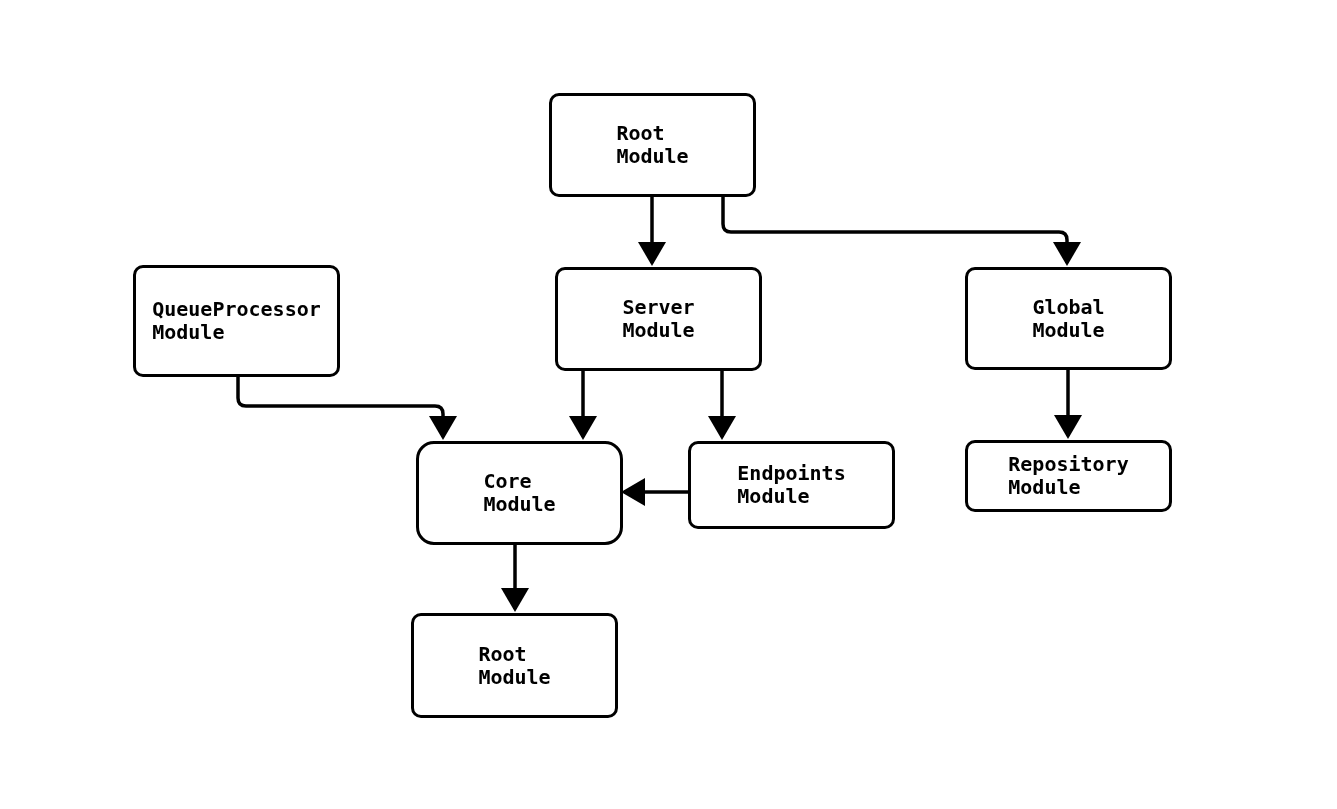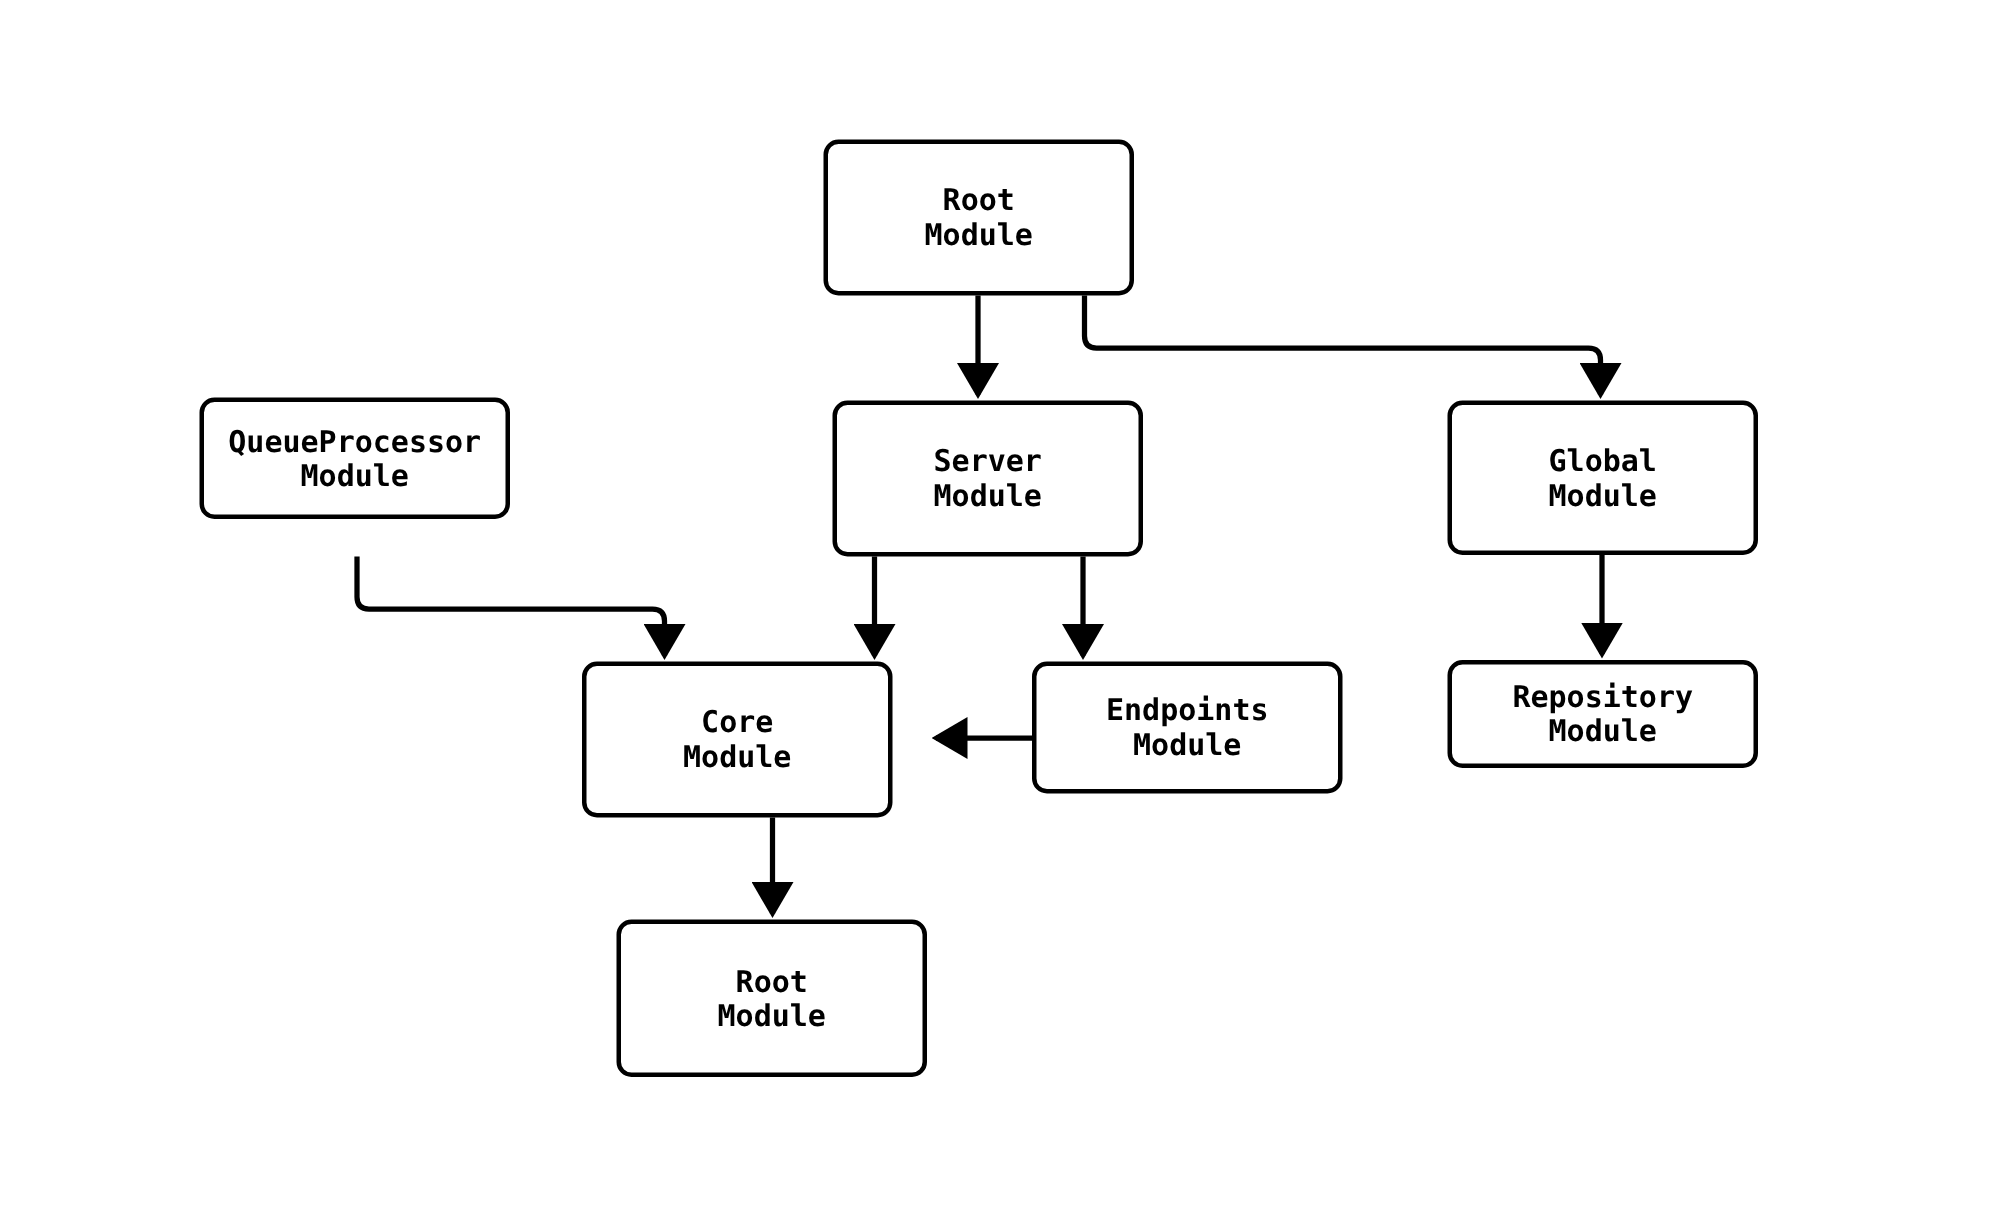--- a/index.html
+++ b/index.html
@@ -31,32 +31,32 @@
     position: absolute;
     box-sizing: border-box;
     width: 207px;
     height: 104px;
     background: #ffffff;
     border: 3.5px solid #000000;
     border-radius: 10px;
     display: flex;
     align-items: center;
     justify-content: center;
-    text-align: center;
+    text-align: left;
     font-weight: bold;
     font-size: 20px;
     line-height: 23px;
     color: #000000;
     white-space: pre-line;
   }
   #n-root           { left: 549px; top: 93px;  }
-  #n-queueprocessor { left: 133px; top: 265px; height: 81px; }
+  #n-queueprocessor { left: 133px; top: 265px; height: 112px; }
   #n-server         { left: 555px; top: 267px; }
   #n-global         { left: 965px; top: 267px; height: 103px; }
-  #n-core           { left: 388px; top: 441px; }
+  #n-core           { left: 416px; top: 441px; border-radius: 18px; }
   #n-endpoints      { left: 688px; top: 441px; height: 88px; }
   #n-repository     { left: 965px; top: 440px; height: 72px; }
   #n-queue          { left: 411px; top: 613px; height: 105px; }
 </style>
 </head>
 <body>
 
 <div class="canvas">
 
   <svg class="edge-layer" width="1337" height="809" viewBox="0 0 1337 809" xmlns="http://www.w3.org/2000/svg">

